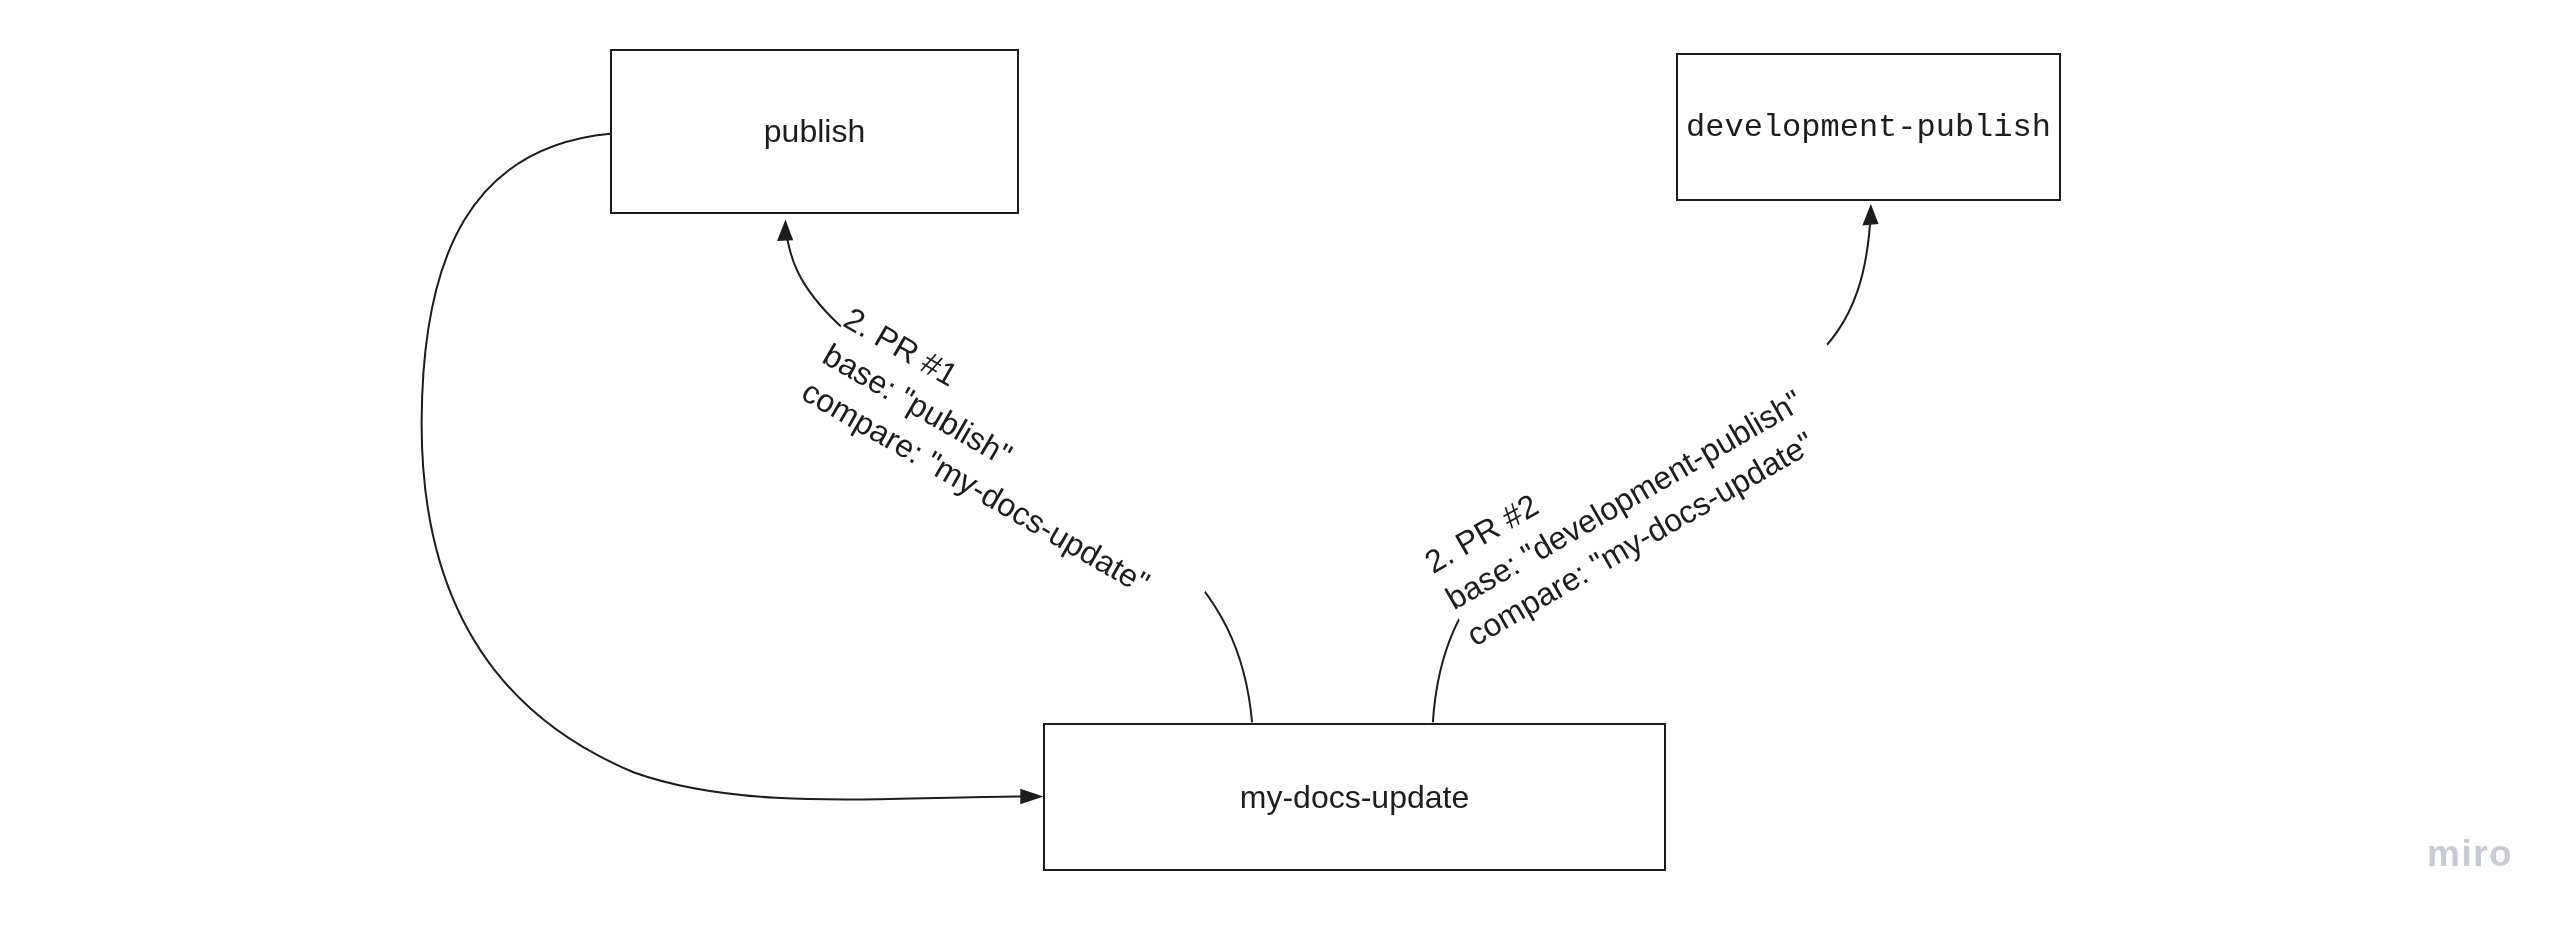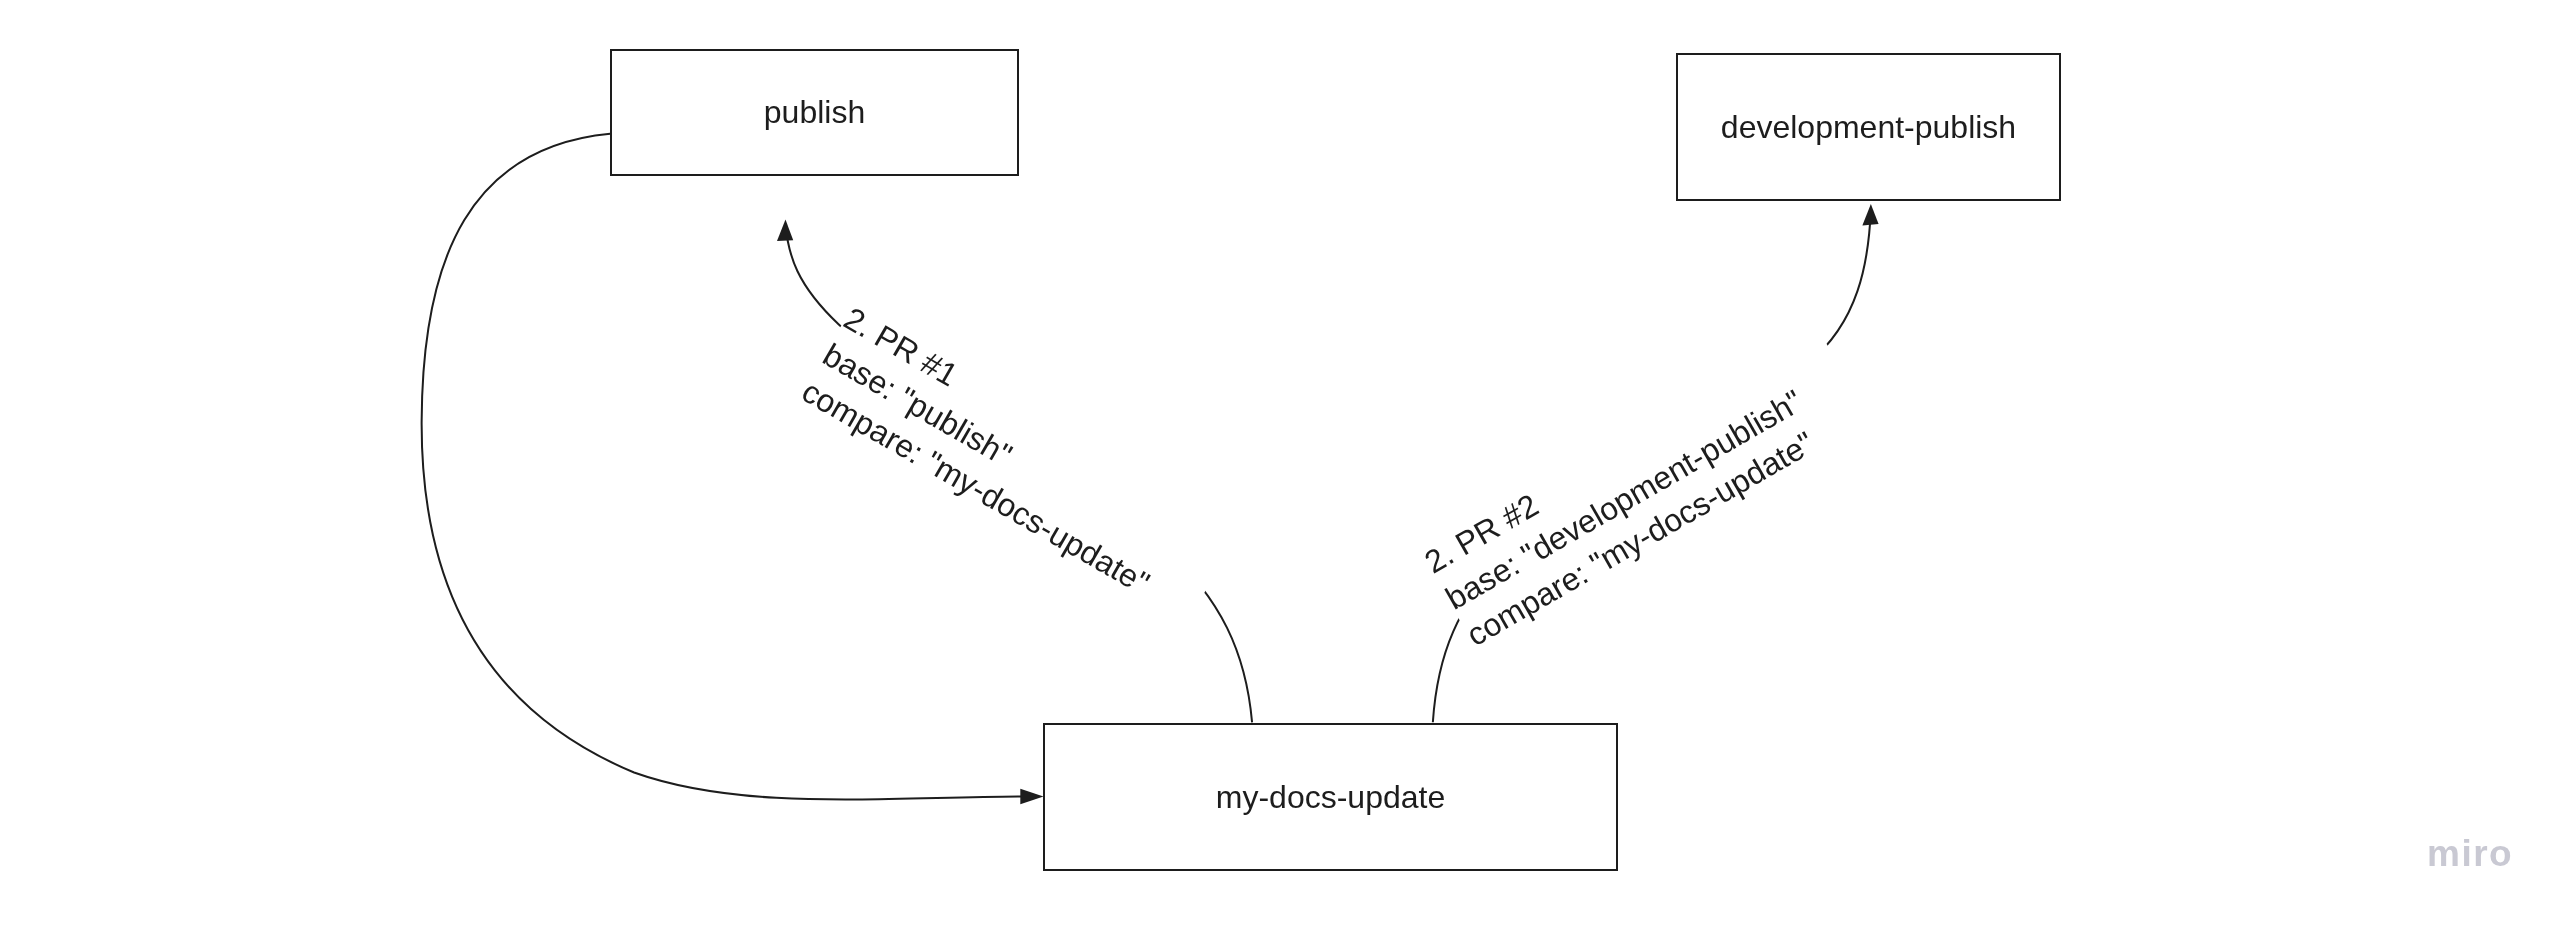--- a/index.html
+++ b/index.html
@@ -37,29 +37,29 @@
     <g>
       <path class="edge-path" d="M 1620 935 C 1612 845 1580 775 1505 707 C 1390 603 1170 500 1085 420 C 1030 368 1020 330 1016 292"></path>
       <polygon class="arrow-head" points="1016,284 1005,312 1026,311"></polygon>
     </g>
     <g>
       <path class="edge-path" d="M 1854 935 C 1860 845 1888 782 1945 725 C 2090 580 2260 535 2340 470 C 2405 417 2418 340 2421 272"></path>
       <polygon class="arrow-head" points="2421,264 2410,292 2431,290"></polygon>
     </g>
   </svg>
 
-  <div class="node" style="left:610px;top:49px;width:409px;height:127px;">
+  <div class="node" style="left:610px;top:49px;width:409px;height:165px;">
     <span>publish</span>
   </div>
 
-  <div class="node" style="left:1676px;top:53px;width:385px;height:148px;">
+  <div class="node" style="left:1676px;top:53px;width:385px;height:148px;font-family:Liberation Mono, monospace;">
     <span>development-publish</span>
   </div>
 
-  <div class="node" style="left:1043px;top:723px;width:575px;height:148px;">
+  <div class="node" style="left:1043px;top:723px;width:623px;height:148px;">
     <span>my-docs-update</span>
   </div>
 
 
   <div class="edge-label rot rot-cw" style="left:796px;top:401px;">
     <div>2. PR #1</div>
     <div>base: "publish"</div>
     <div>compare: "my-docs-update"</div>
   </div>
 

